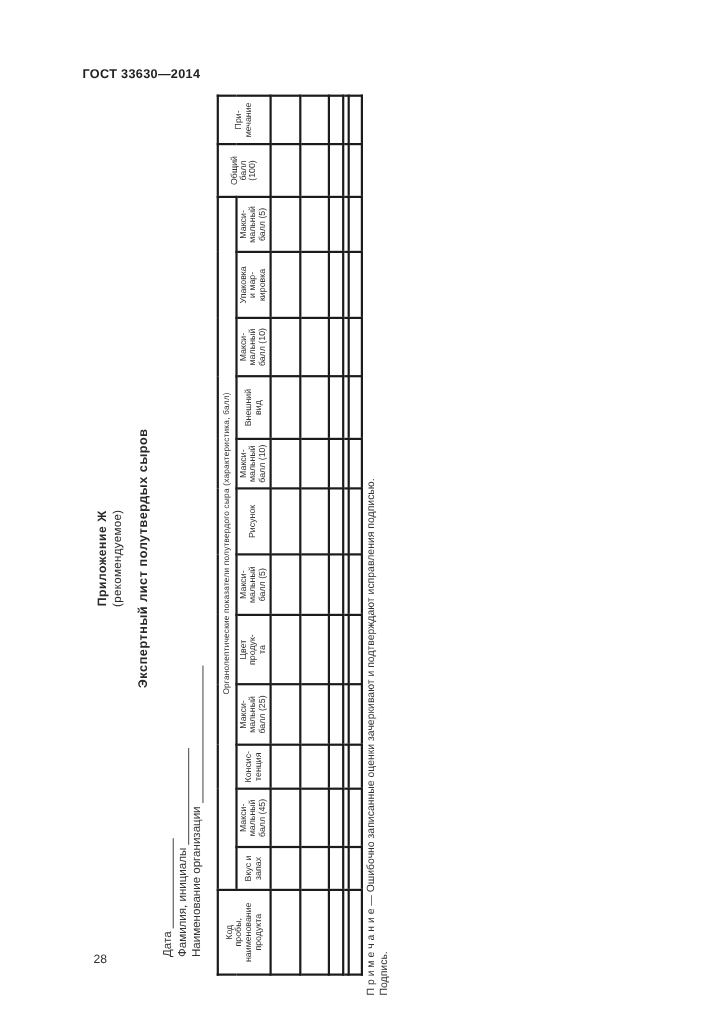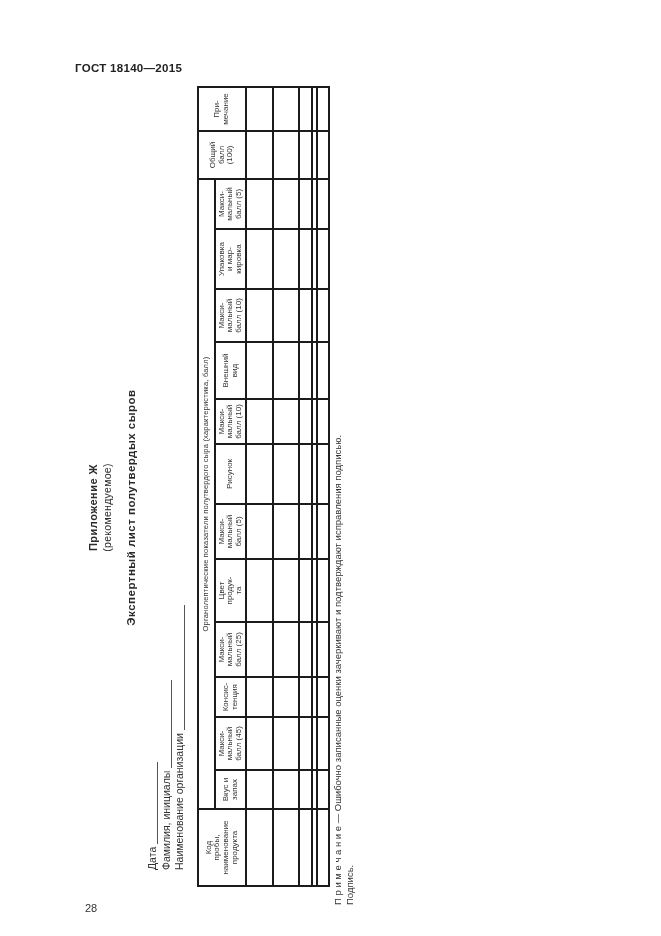--- a/index.html
+++ b/index.html
@@ -6,21 +6,21 @@
   body{
     width:661px;height:936px;position:relative;overflow:hidden;
     background:#ffffff;color:#2a2a2a;
     font-family:"Liberation Sans", sans-serif;
   }
   .gost-header{
     position:absolute;left:75px;top:62px;
     font-size:11.5px;font-weight:bold;letter-spacing:.3px;color:#222;
   }
   .page-number{
-    position:absolute;left:85px;top:866px;font-size:11px;color:#333;margin-top:36px;
+    position:absolute;left:85px;top:866px;font-size:11px;color:#333;
   }
   
   .landscape{
     position:absolute;left:85px;top:930px;width:845px;height:285px;
     transform:rotate(-90deg);transform-origin:0 0;
   }
   .appendix-label{
     position:absolute;top:2px;left:0;width:100%;text-align:center;
     font-weight:bold;font-size:11px;letter-spacing:.5px;
   }
@@ -53,21 +53,21 @@
   .sheet-table tr.name-row td{height:29px;}
   .note-block{
     position:absolute;left:25px;top:247px;width:600px;
     font-size:9.5px;line-height:1.25;color:#333;
   }
   .note-sig{margin-top:0;}
 </style>
 </head>
 <body>
 
-<div class="gost-header">ГОСТ 18140—2015</div>
+<div class="gost-header">ГОСТ 33630—2014</div>
 
 <div class="landscape">
 
   <div class="appendix-label">Приложение Ж</div>
   <div class="appendix-type">(рекомендуемое)</div>
   <div class="sheet-title">Экспертный лист полутвердых сыров</div>
 
   <div class="form-block">
     <div class="form-line">
       <span>Дата</span><span class="uline" style="width:82px"></span>

